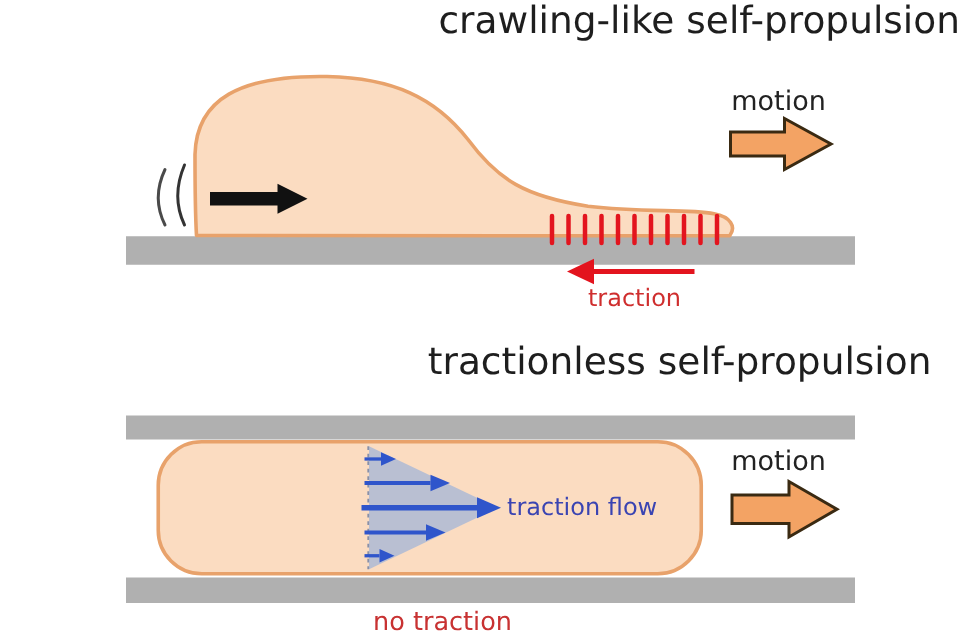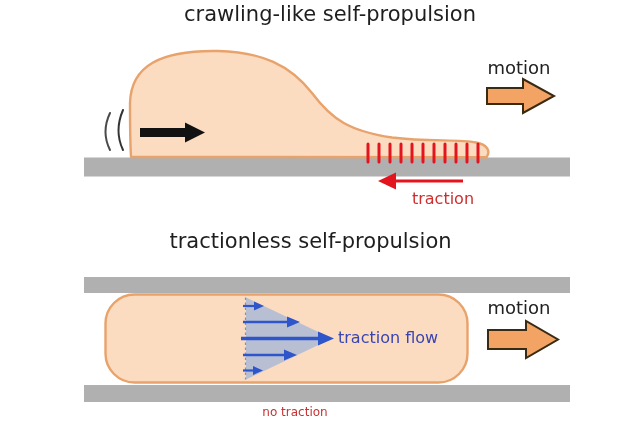--- a/index.html
+++ b/index.html
@@ -19,46 +19,46 @@
     position: absolute;
     inset: 0;
   }
   .label {
     position: absolute;
     color: #1e1e1e;
     white-space: pre-line;
   }
   .panel-title {
     top: 0;
-    font-size: 21px;
+    font-size: 25px;
     line-height: 26px;
-    text-align: center;
+    text-align: right;
     color: #1e1e1e;
     letter-spacing: 0px;
   }
   .title-top    { left: 20px;  top: 1px;   width: 620px; }
   .title-bottom { left: 0px;   top: 228px; width: 621px; }
   .body-retraction {
     left: 136px; top: 85px; width: 100px;
     font-size: 16px; line-height: 18px;
     text-align: center; color: #1b1b1b;
   }
   .motion-top    { left: 483px; top: 57px;  width: 72px; font-size: 18px; text-align: center; color: #222222; }
   .motion-bottom { left: 483px; top: 297px; width: 72px; font-size: 18px; text-align: center; color: #222222; }
   .traction-label {
     left: 384px; top: 189px; width: 78px;
-    font-size: 16px; text-align: center; color: #cf2e2e; margin-left: 20px;
+    font-size: 16px; text-align: center; color: #cf2e2e;
   }
   .internal-flow-label {
     left: 338px; top: 328px;
     font-size: 16px; color: #3a44b2; white-space: nowrap;
   }
   .no-traction-label {
     left: 240px; top: 405px; width: 110px;
-    font-size: 12px; text-align: center; color: #c83232;
+    font-size: 17px; text-align: center; color: #c83232;
   }
 </style>
 </head>
 <body>
 
 <div class="stage">
 
   <svg width="640" height="426" viewBox="0 0 640 426">
 
     <rect x="84" y="157.5" width="486" height="19" fill="#b0b0b0"></rect>

